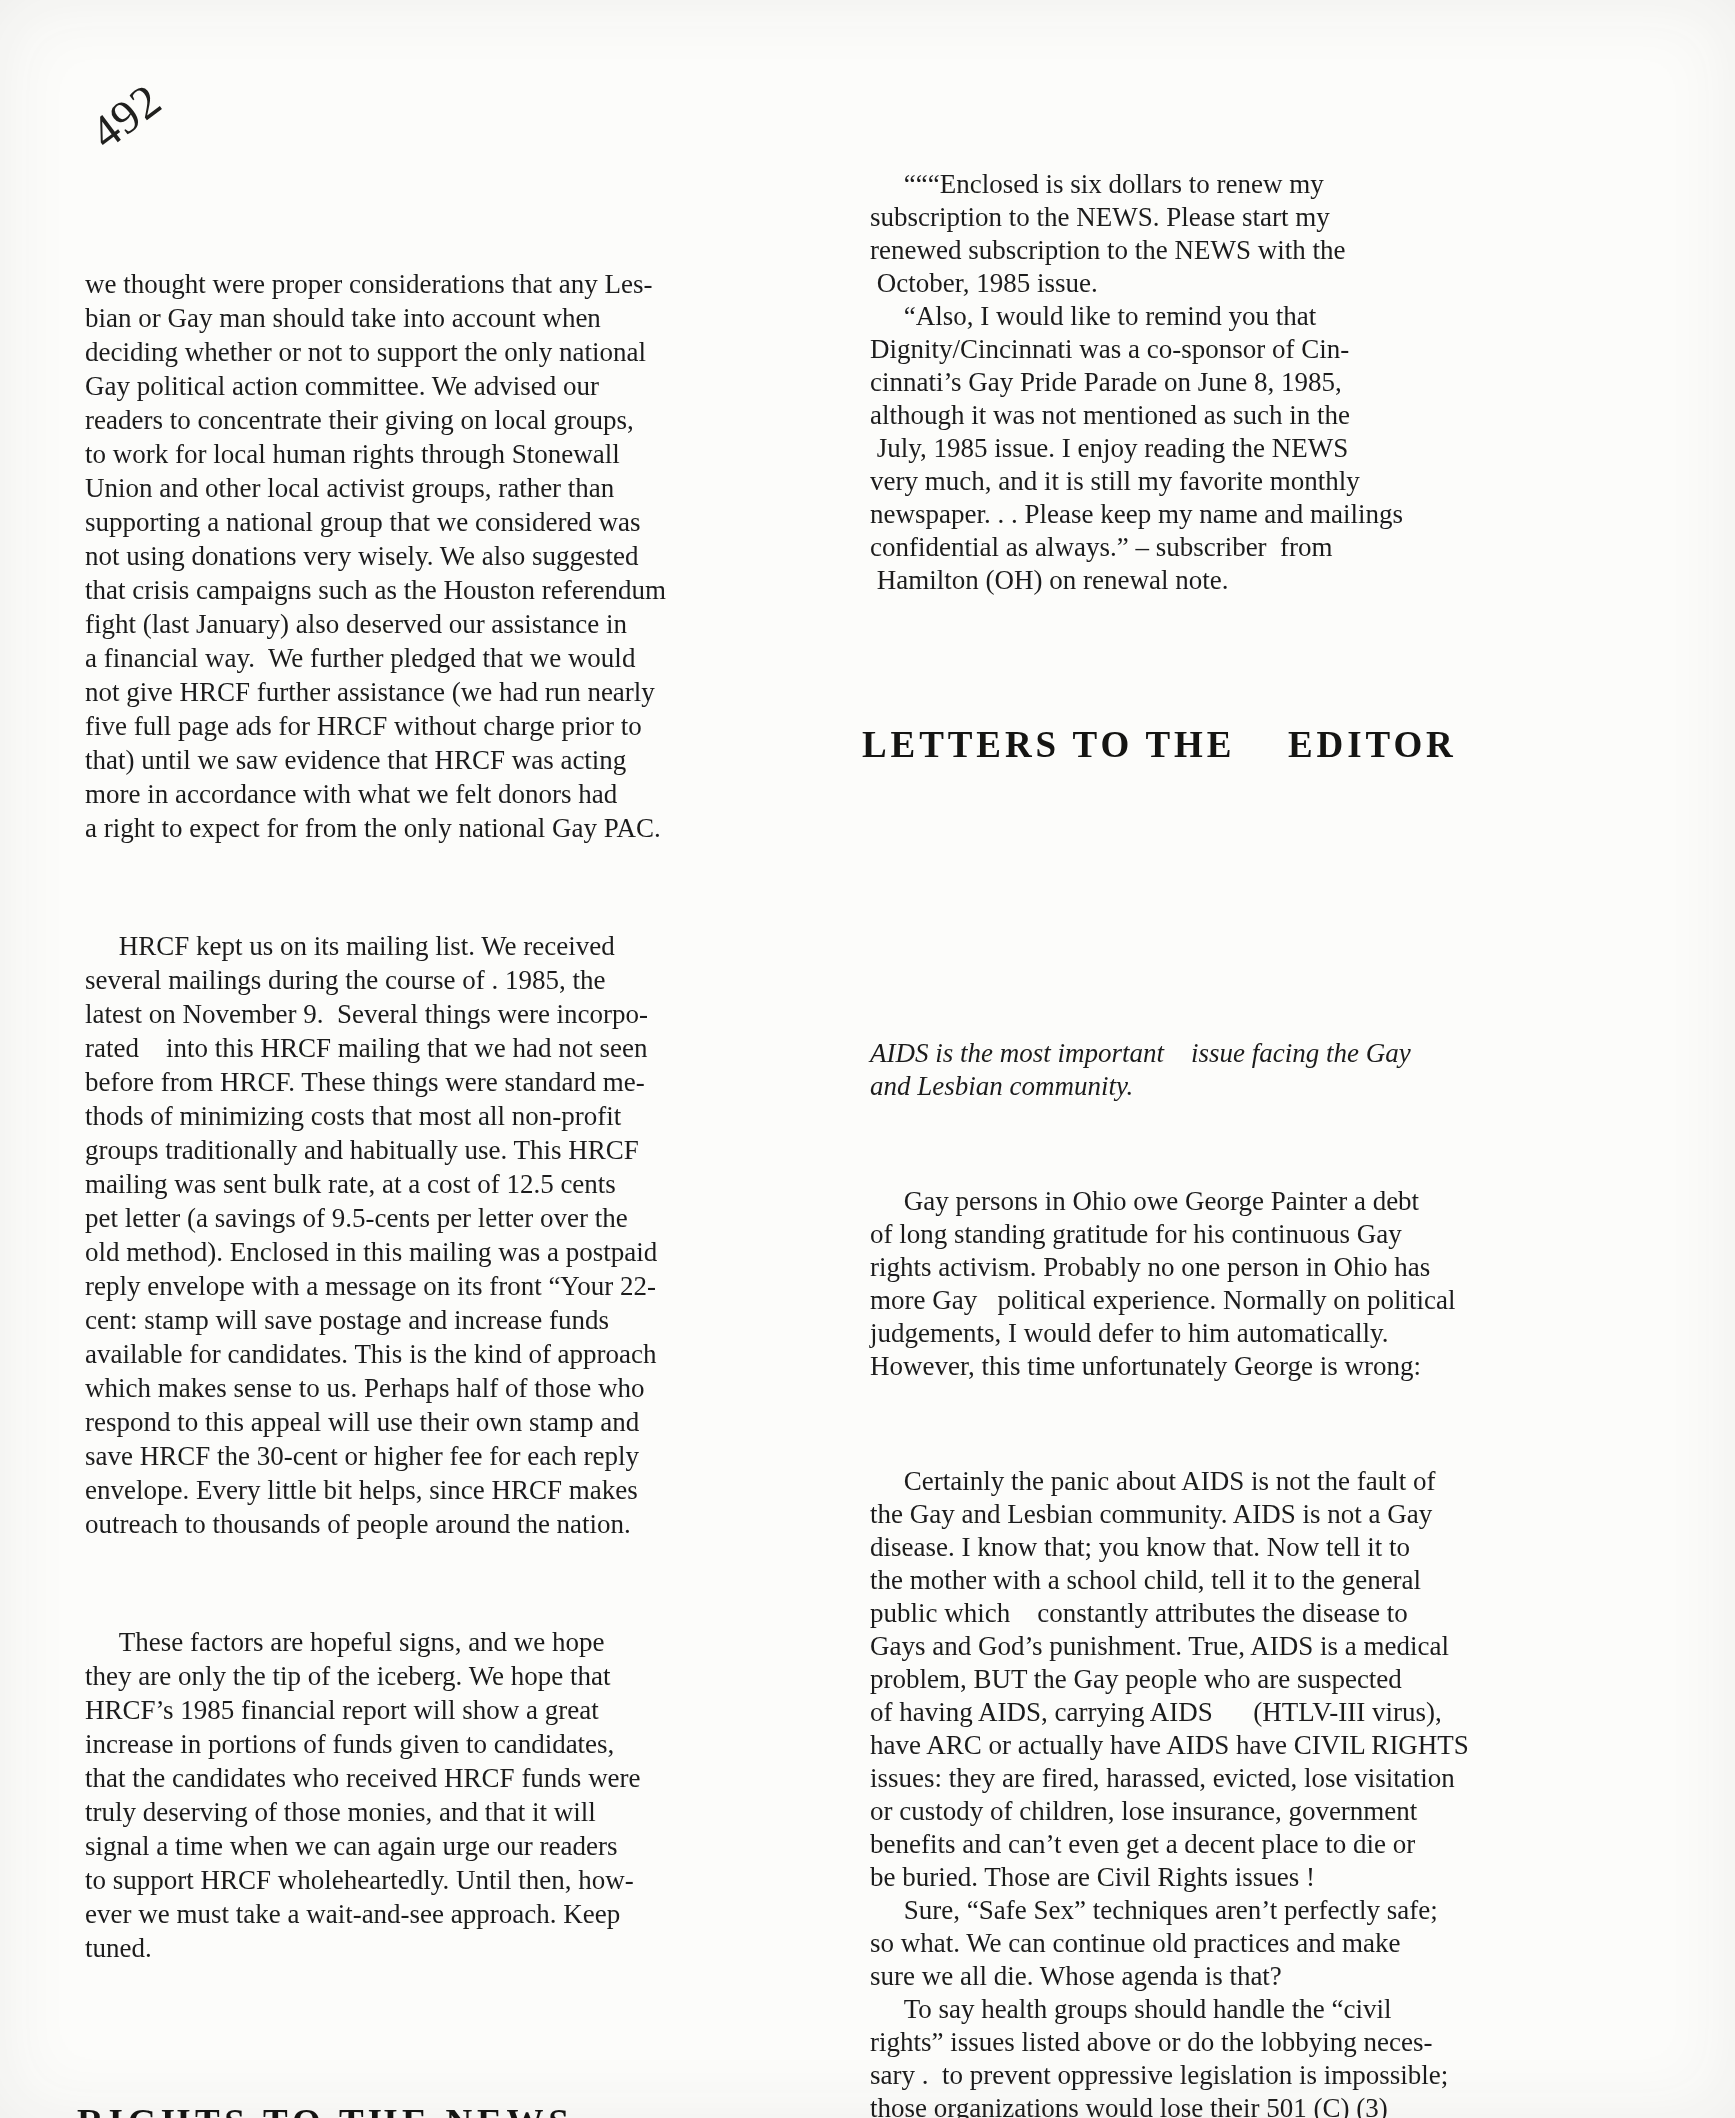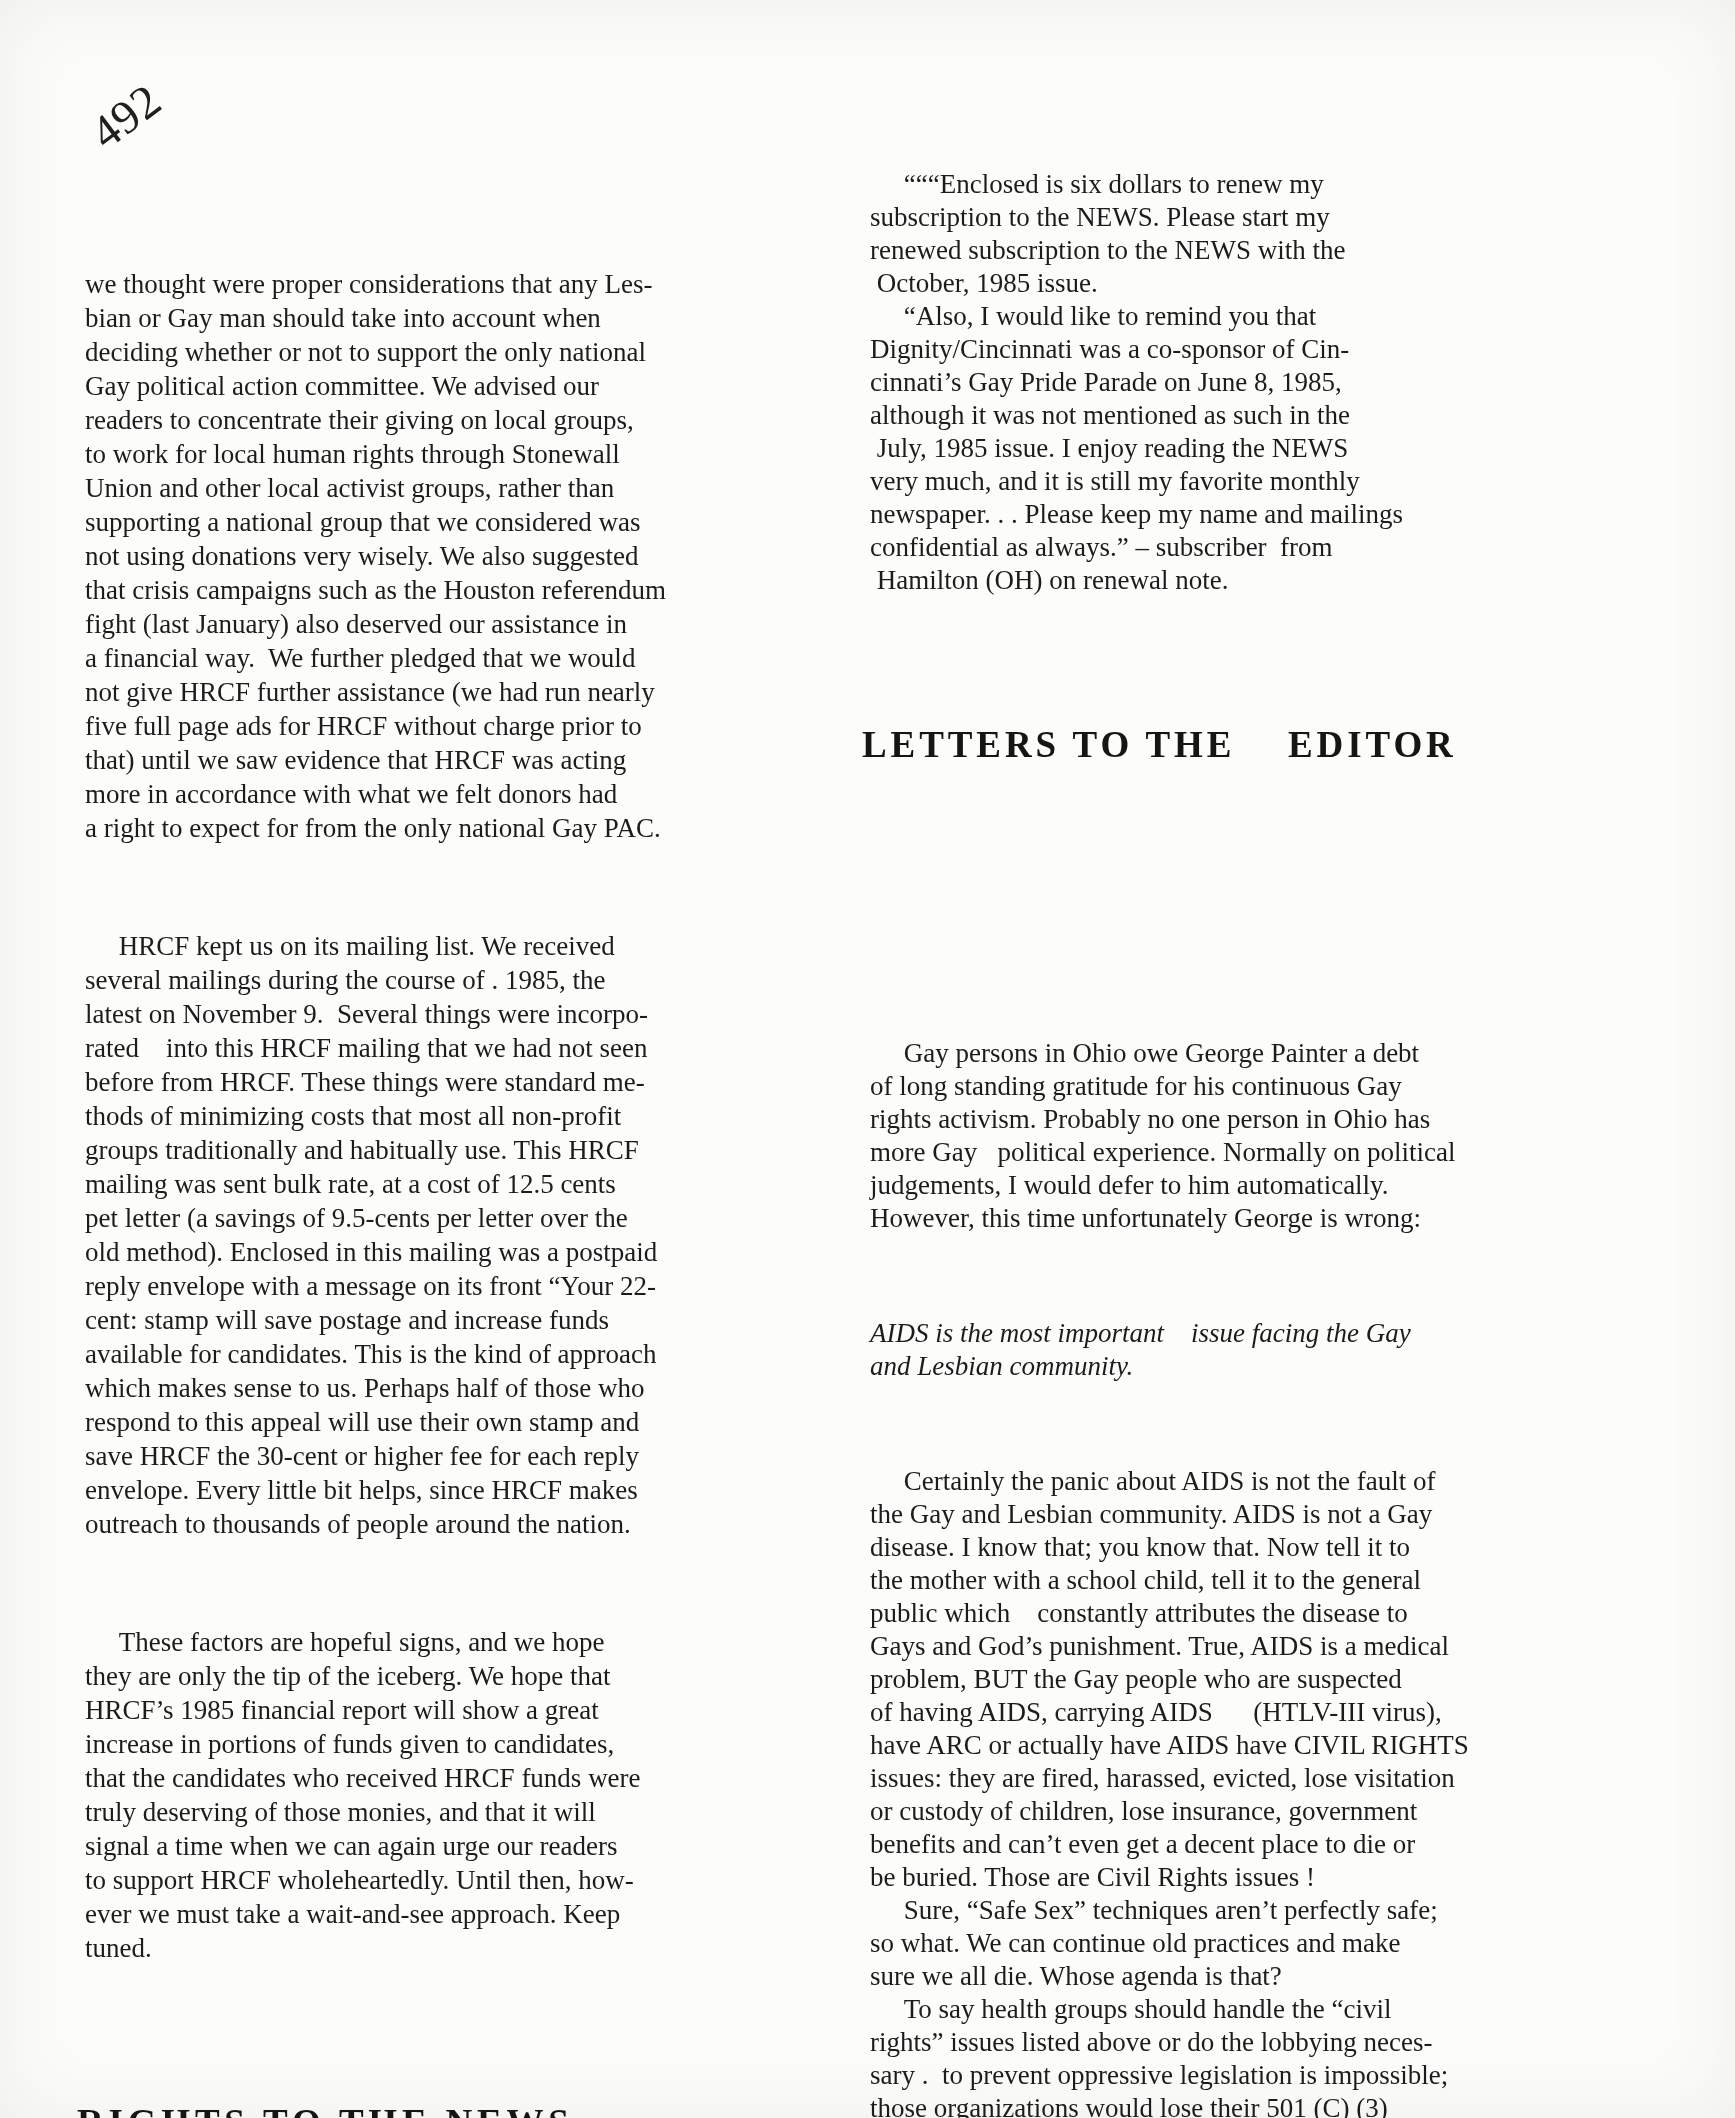--- a/index.html
+++ b/index.html
@@ -116,28 +116,28 @@
 although it was not mentioned as such in the
  July, 1985 issue. I enjoy reading the NEWS
 very much, and it is still my favorite monthly
 newspaper. . . Please keep my name and mailings
 confidential as always.” – subscriber  from
  Hamilton (OH) on renewal note.</div>
 
     <h2 class="heading">LETTERS TO THE    EDITOR</h2>
 
     <div>
+      <div class="para italic">AIDS is the most important    issue facing the Gay
+and Lesbian community.</div>
       <div class="para">     Gay persons in Ohio owe George Painter a debt
 of long standing gratitude for his continuous Gay
 rights activism. Probably no one person in Ohio has
 more Gay   political experience. Normally on political
 judgements, I would defer to him automatically.
 However, this time unfortunately George is wrong:</div>
-      <div class="para italic">AIDS is the most important    issue facing the Gay
-and Lesbian community.</div>
       <div class="para">     Certainly the panic about AIDS is not the fault of
 the Gay and Lesbian community. AIDS is not a Gay
 disease. I know that; you know that. Now tell it to
 the mother with a school child, tell it to the general
 public which    constantly attributes the disease to
 Gays and God’s punishment. True, AIDS is a medical
 problem, BUT the Gay people who are suspected
 of having AIDS, carrying AIDS      (HTLV-III virus),
 have ARC or actually have AIDS have CIVIL RIGHTS
 issues: they are fired, harassed, evicted, lose visitation

